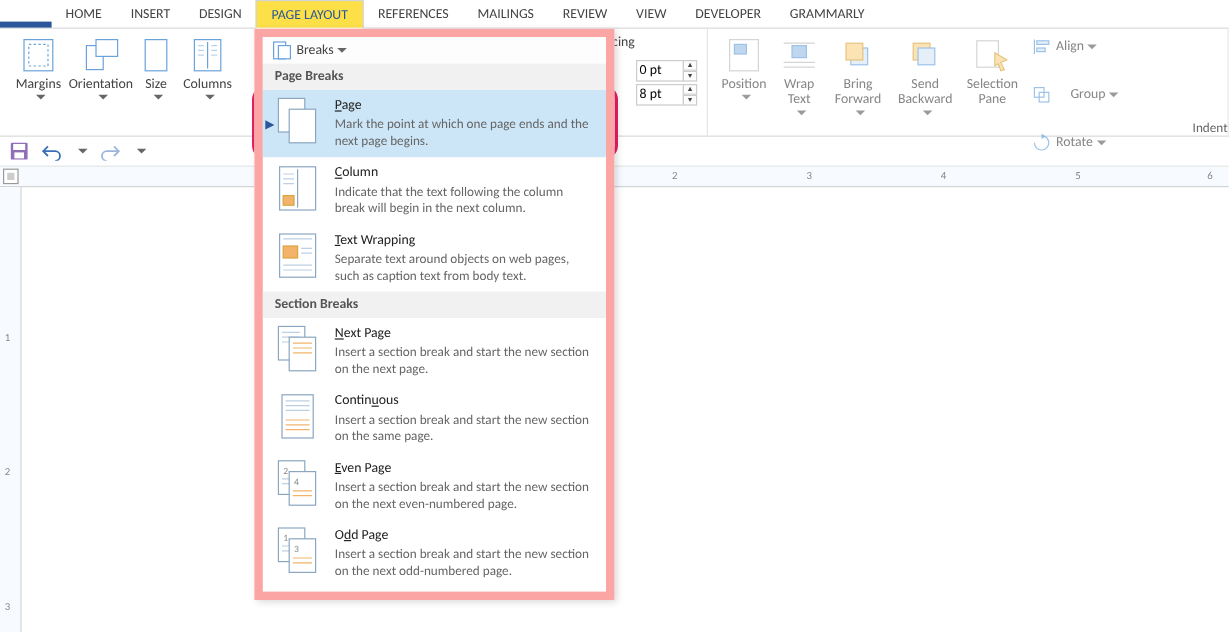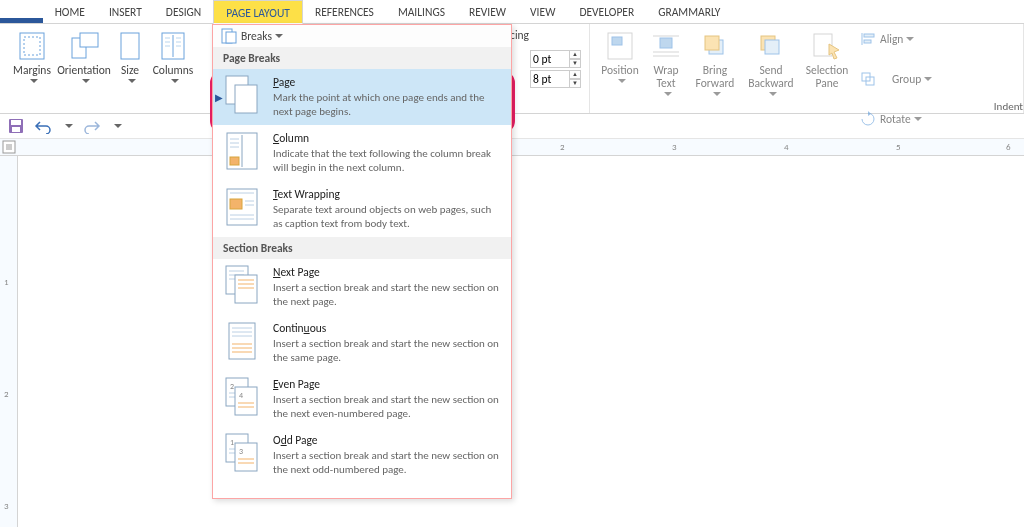--- a/index.html
+++ b/index.html
@@ -19,21 +19,21 @@
   .spin-row { display:flex; align-items:center; margin:2px 0;}
   .spin-row .num { width:40px; border:1px solid #ccc; height:18px; font-size:11.5px; padding:0 2px; background:#fff;}
   .spinbtns { display:flex; flex-direction:column; margin-left:-1px;}
   .spinbtns div { width:12px; height:9px; border:1px solid #ccc; font-size:6px; line-height:7px; text-align:center; background:#fcfcfc; cursor:pointer;}
   .qat { height:24px; display:flex; align-items:center; gap:10px; padding-left:8px; background:#fff;}
   .ruler { height: 18px; background: #f7fbff; border-top:1px solid #e5e5e5; border-bottom:1px solid #d4d4d4; position:relative; font-size:9px; color:#888;}
   .ruler .tick-lbl { position:absolute; top:2px;}
   .left-ruler { position:absolute; left:0; top:156px; bottom:0; width:18px; background:#f7fbff; border-right:1px solid #d4d4d4; font-size:9px; color:#888;}
   .left-ruler .tick-lbl { position:absolute; left:4px; writing-mode: horizontal-tb;}
   
-  .dropdown { position:absolute; left:212px; top:24px; width:300px; background:#fff; border:1px solid #fca5a5; box-shadow:2px 2px 6px rgba(0,0,0,.15); z-index:50; padding-bottom:15px;}
+  .dropdown { position:absolute; left:212px; top:24px; width:300px; background:#fff; border:7px solid #fca5a5; box-shadow:2px 2px 6px rgba(0,0,0,.15); z-index:50; padding-bottom:4px;}
   .dropdown .anchor { height:22px; display:flex; align-items:center; padding:0 8px; font-size:11.5px; background:#fdfdfd;}
   .dropdown .section-hdr { background:#f1f1f1; color:#555; font-size:11.5px; font-weight:bold; padding:4px 10px;}
   .dropdown .item { display:flex; align-items:flex-start; padding:6px 10px 6px 8px; gap:10px; cursor:pointer; position:relative;}
   .dropdown .item .icon-cell { width:42px; display:flex; justify-content:center; flex-shrink:0;}
   .dropdown .item .text-cell { flex:1;}
   .dropdown .item .title { font-size:11.5px; color:#222;}
   .dropdown .item .title .ul { text-decoration: underline;}
   .dropdown .item .desc { font-size:11px; color:#666; margin-top:2px; line-height:14px;}
   .dropdown .item.sel { background:#cde6f7;}
   .dropdown .item .sel-caret { position:absolute; left:2px; top:50%; transform:translateY(-50%); color:#2b579a; font-size:10px;}

